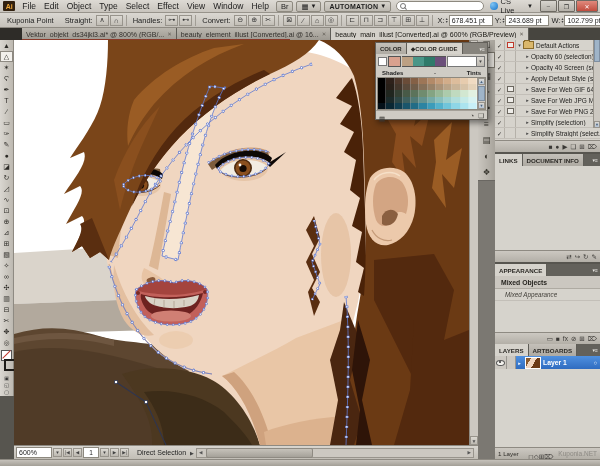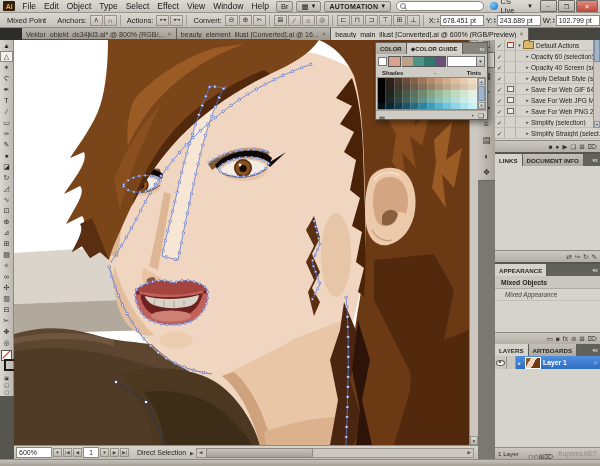--- a/index.html
+++ b/index.html
@@ -172,28 +172,28 @@
         <span class="dn" data-interactable="false">▼</span>
       </span>
     <span id="winbtns" data-interactable="false">
       <span class="wbtn" data-interactable="true">–</span>
       <span class="wbtn" data-interactable="true">❐</span>
       <span class="wbtn close" data-interactable="true">✕</span>
     </span>
   </div>
 
   <div id="controlbar" data-interactable="false">
-    <span class="cblab" id="cb-anchor-label" data-interactable="false">Mixed Point</span>
+    <span class="cblab" id="cb-anchor-label" data-interactable="false">Kuponia Point</span>
     <span class="cbsep" data-interactable="false"></span>
     <span id="cb-sections" data-interactable="false" style="display:flex;align-items:center;">
-        <span class="cblab" data-interactable="false">Anchors:</span>
+        <span class="cblab" data-interactable="false">Straight:</span>
         <span class="cbi" data-interactable="true">∧</span>
         <span class="cbi" data-interactable="true">∩</span>
         <span class="cbsep" data-interactable="false"></span>
-        <span class="cblab" data-interactable="false">Actions:</span>
+        <span class="cblab" data-interactable="false">Handles:</span>
         <span class="cbi" data-interactable="true">⊶</span>
         <span class="cbi" data-interactable="true">⊷</span>
         <span class="cbsep" data-interactable="false"></span>
         <span class="cblab" data-interactable="false">Convert:</span>
         <span class="cbi" data-interactable="true">⊖</span>
         <span class="cbi" data-interactable="true">⊕</span>
         <span class="cbi" data-interactable="true">✂</span>
         <span class="cbsep" data-interactable="false"></span>
         <span class="cbi" data-interactable="true">⊠</span>
         <span class="cbi" data-interactable="true">∕</span>

